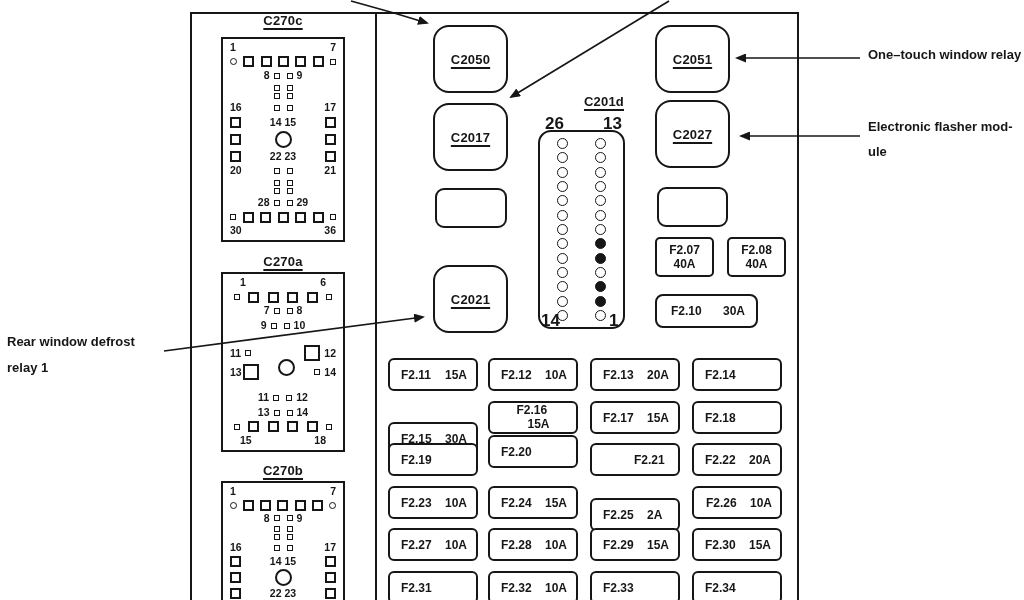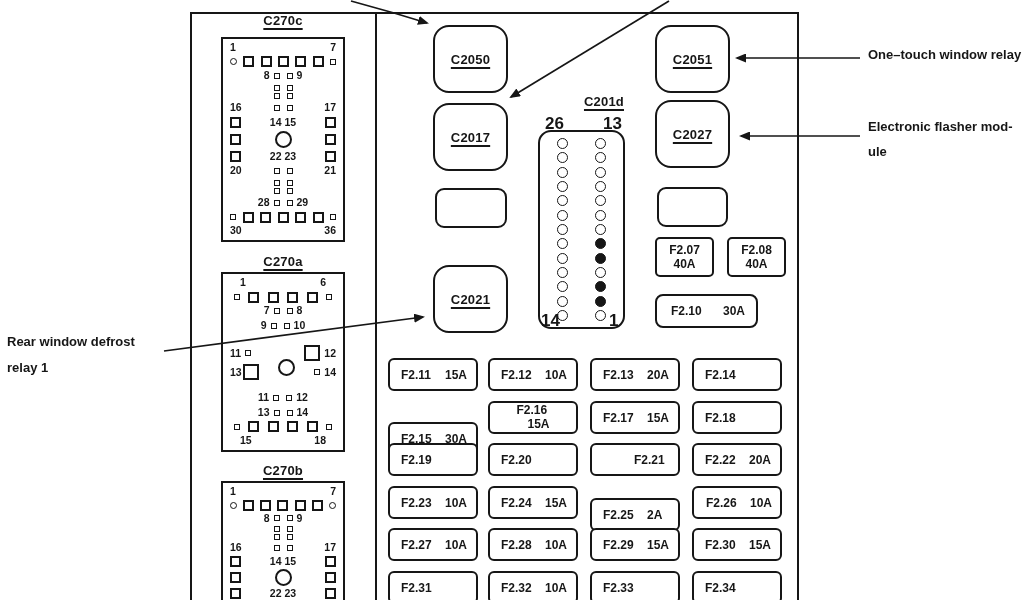--- a/index.html
+++ b/index.html
@@ -427,21 +427,21 @@
     <div class="fuse" style="left: 202px; top: 43px;">
       <span class="fname">F2.17</span>
       <span>15A</span>
     </div>
     <div class="fuse" style="left: 304px; top: 43px;">
       <span class="fname">F2.18</span>
     </div>
     <div class="fuse" style="left: 0px; top: 85px;">
       <span class="fname">F2.19</span>
     </div>
-    <div class="fuse" style="left: 100px; top: 85px;">
+    <div class="fuse" style="left: 100px; top: 77px;">
       <span class="fname">F2.20</span>
     </div>
     <div class="fuse" style="left: 202px; top: 85px; justify-content: flex-end;">
       <span class="fname">F2.21</span>
     </div>
     <div class="fuse" style="left: 304px; top: 85px;">
       <span class="fname">F2.22</span>
       <span>20A</span>
     </div>
     <div class="fuse" style="left: 0px; top: 128px;">

